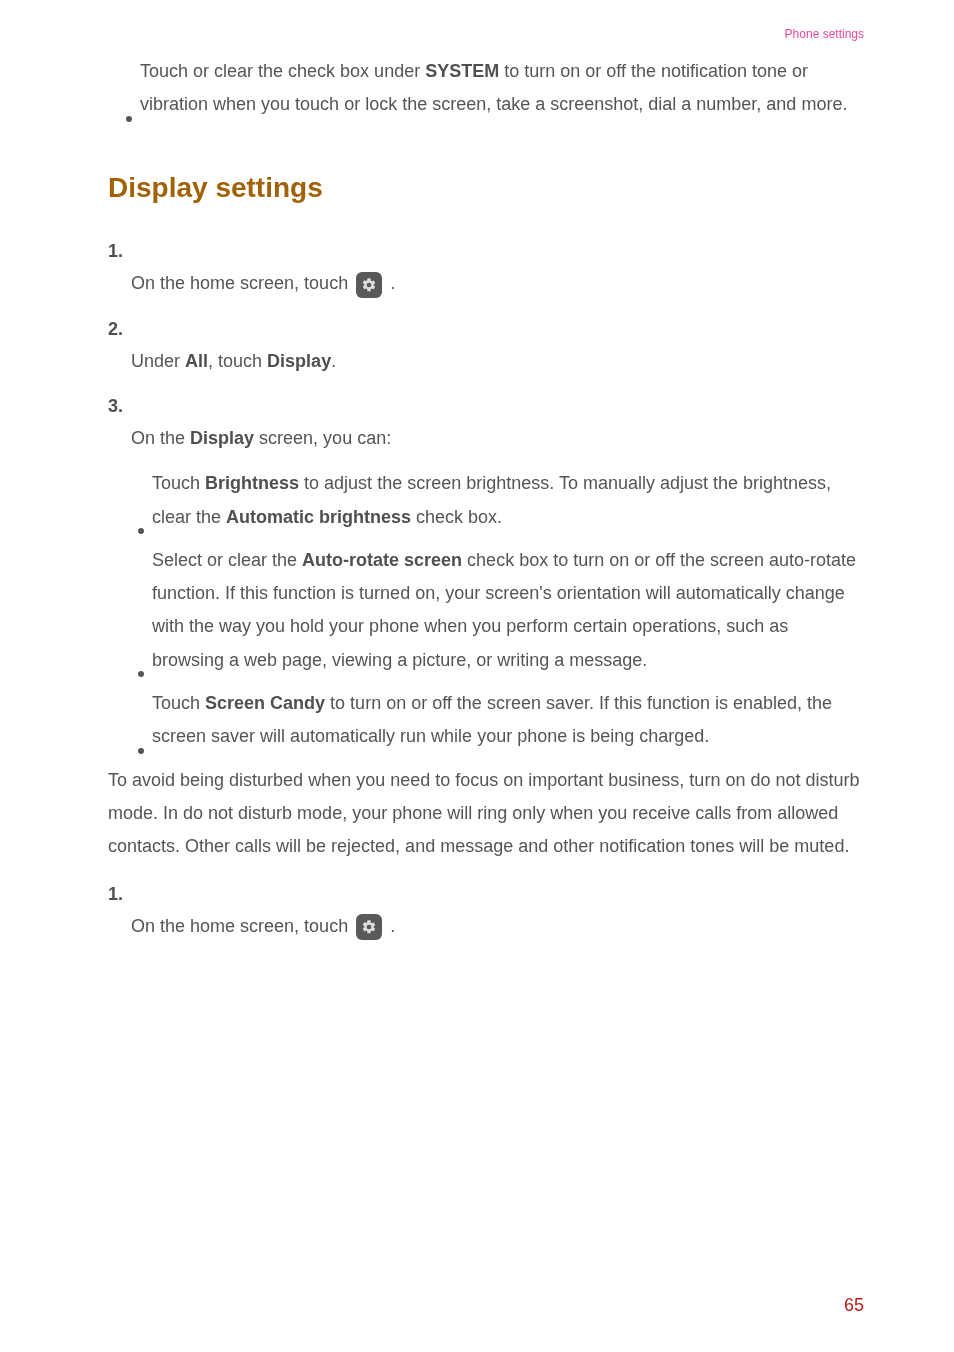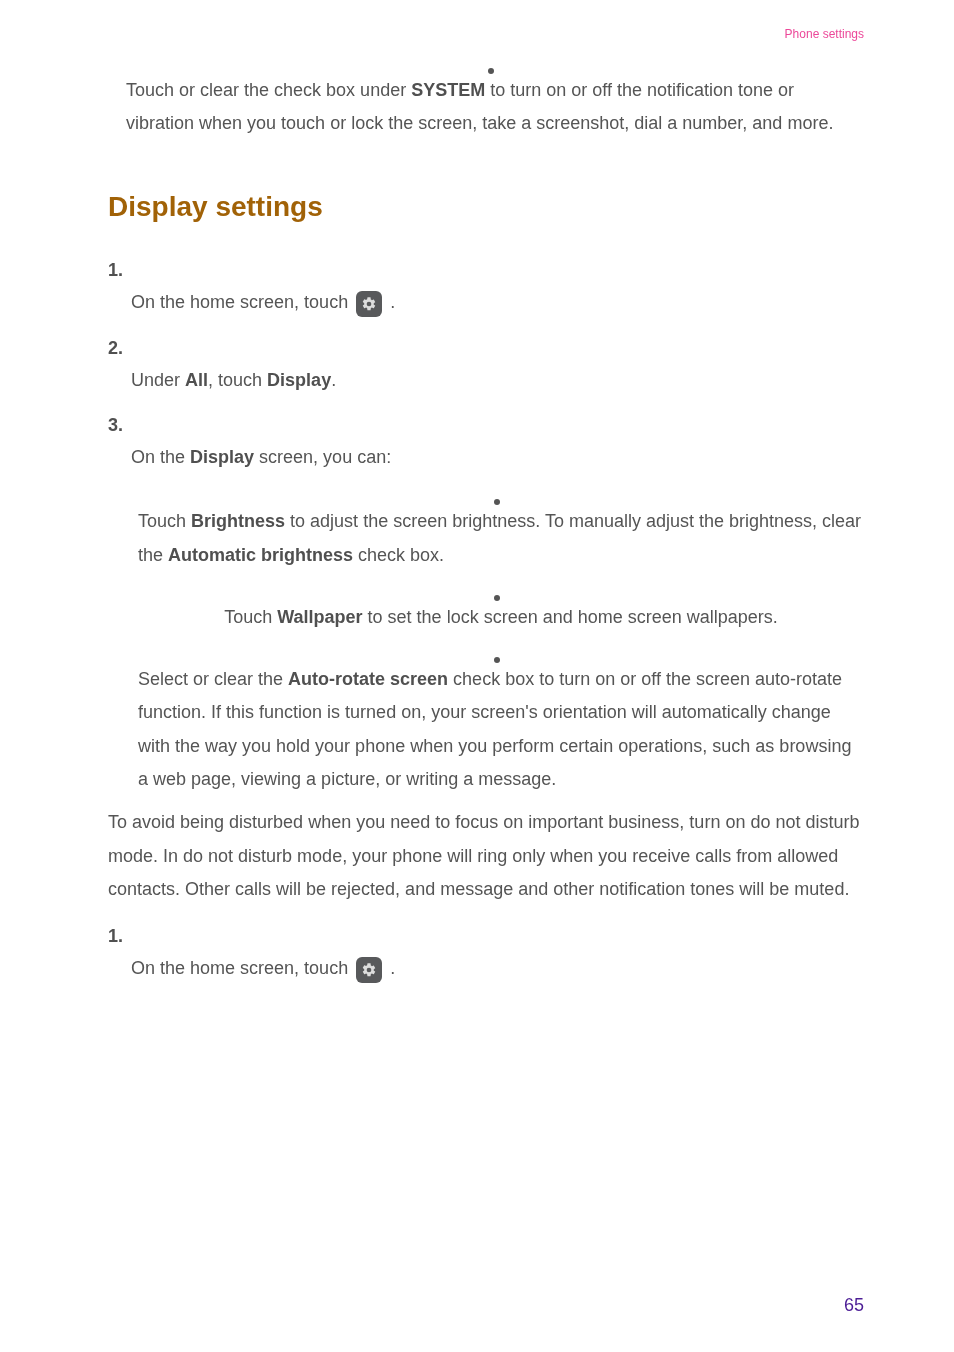--- a/index.html
+++ b/index.html
@@ -31,24 +31,23 @@
     color: #a16207;
     margin-top: 30px;
     margin-bottom: 22px;
   }
   .sec1-heading { margin-top: 40px; }
   .para {
     margin-bottom: 14px;
   }
   .bullet-line {
     display: flex;
-    align-items: center;
+    align-items: flex-end;
     margin-left: 30px;
     margin-bottom: 10px;
-    flex-direction: column;
   }
   .bullet-line .dot {
     flex: 0 0 auto;
     width: 6px;
     height: 6px;
     background: #555;
     border-radius: 50%;
     margin-top: 13px;
     margin-right: 8px;
   }
@@ -80,21 +79,21 @@
     position: absolute;
     top: 50%;
     left: 50%;
     transform: translate(-50%, -50%);
   }
   .pagenum {
     position: absolute;
     bottom: 30px;
     right: 90px;
     font-size: 18px;
-    color: #4c1d95;
+    color: #b91c1c;
   }
 </style>
 </head>
 <body>
 
 <div class="header-label">Phone settings</div>
 
 <div class="content">
 
   <div class="bullet-line outer-bullet">
@@ -133,35 +132,35 @@
     </div>
   </div>
 
   <div class="bullet-line">
     <div class="dot"></div>
     <div class="txt">
       <span>Touch </span><span class="bold">Brightness</span><span> to adjust the screen brightness. To manually adjust the brightness, clear the </span><span class="bold">Automatic brightness</span><span> check box.</span>
     </div>
   </div>
 
-  <div class="bullet-line">
-    <div class="dot"></div>
-    <div class="txt">
-      <span>Touch </span><span class="bold">Wallpaper</span><span> to set the lock screen and home screen wallpapers.</span>
-    </div>
-  </div>
 
   <div class="bullet-line">
     <div class="dot"></div>
     <div class="txt">
       <span>Select or clear the </span><span class="bold">Auto-rotate screen</span><span> check box to turn on or off the screen auto-rotate function. If this function is turned on, your screen's orientation will automatically change with the way you hold your phone when you perform certain operations, such as browsing a web page, viewing a picture, or writing a message.</span>
     </div>
   </div>
 
 
+  <div class="bullet-line">
+    <div class="dot"></div>
+    <div class="txt">
+      <span>Touch </span><span class="bold">Screen Candy</span><span> to turn on or off the screen saver. If this function is enabled, the screen saver will automatically run while your phone is being charged.</span>
+    </div>
+  </div>
 
 
 
   <p class="para">To avoid being disturbed when you need to focus on important business, turn on do not disturb mode. In do not disturb mode, your phone will ring only when you receive calls from allowed contacts. Other calls will be rejected, and message and other notification tones will be muted.</p>
 
   <div class="num-line">
     <div class="num">1.</div>
     <div class="txt">
       <span>On the home screen, touch </span>
       <span class="settings-icon">

